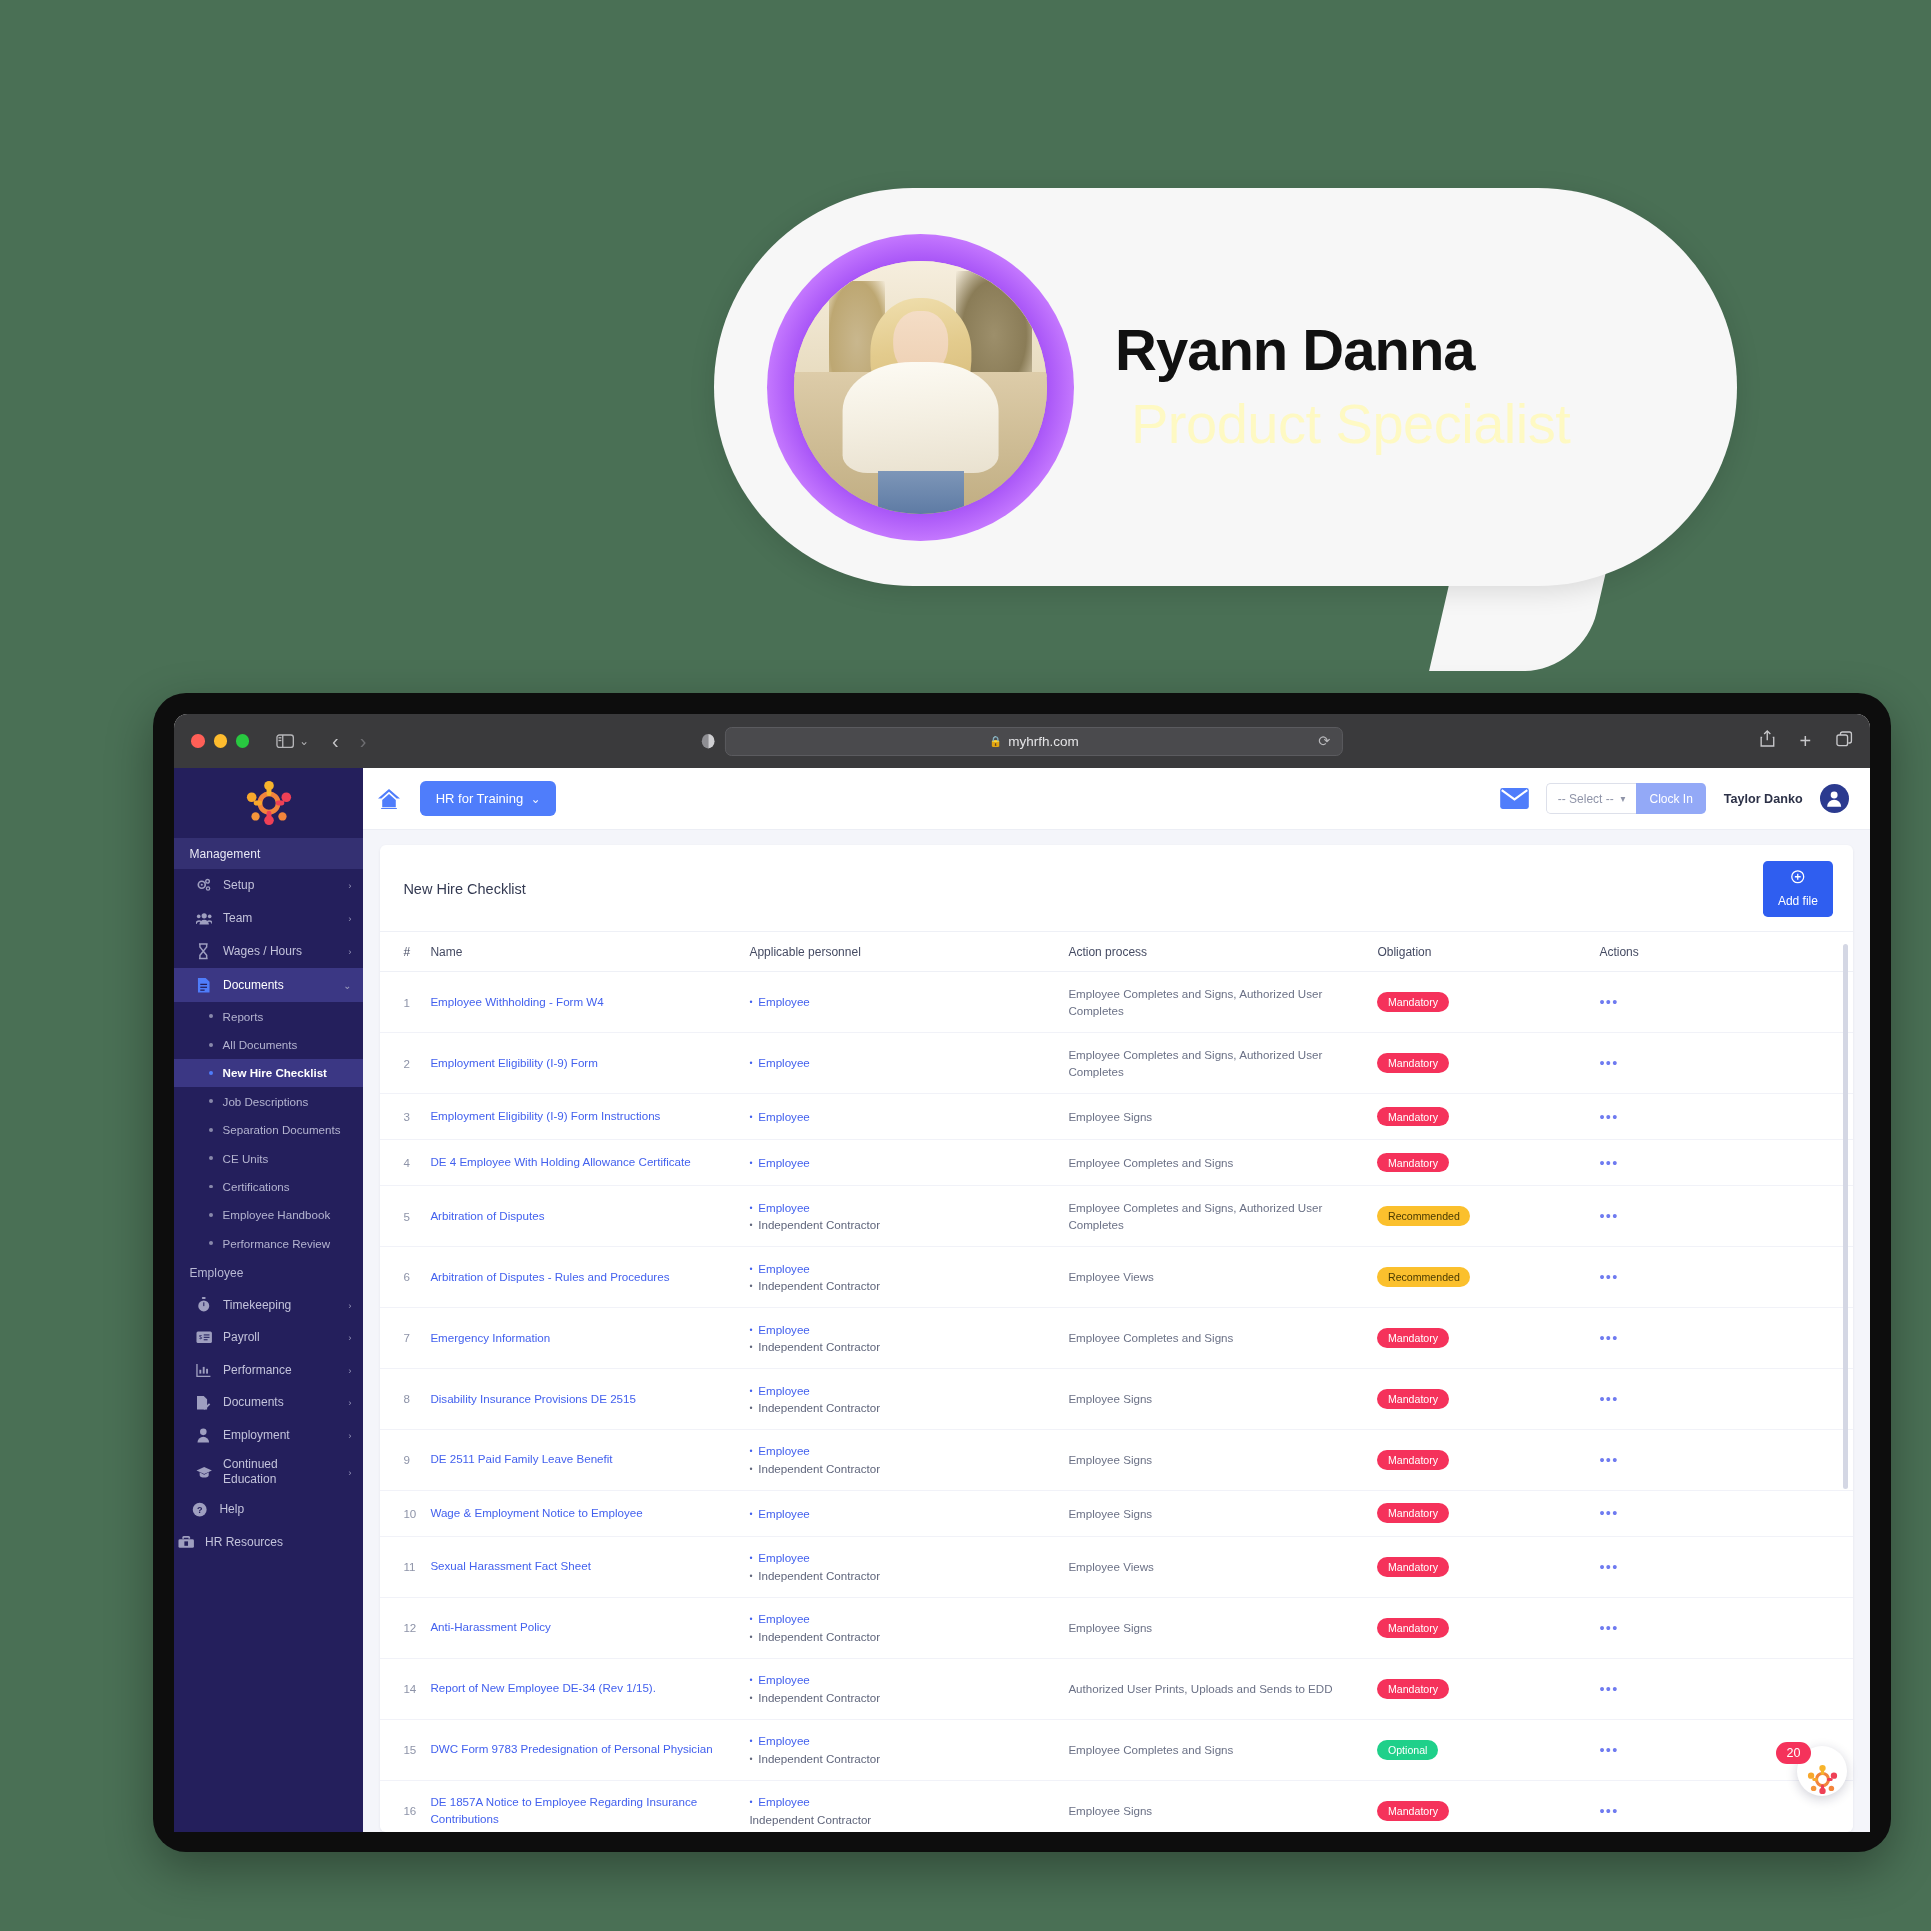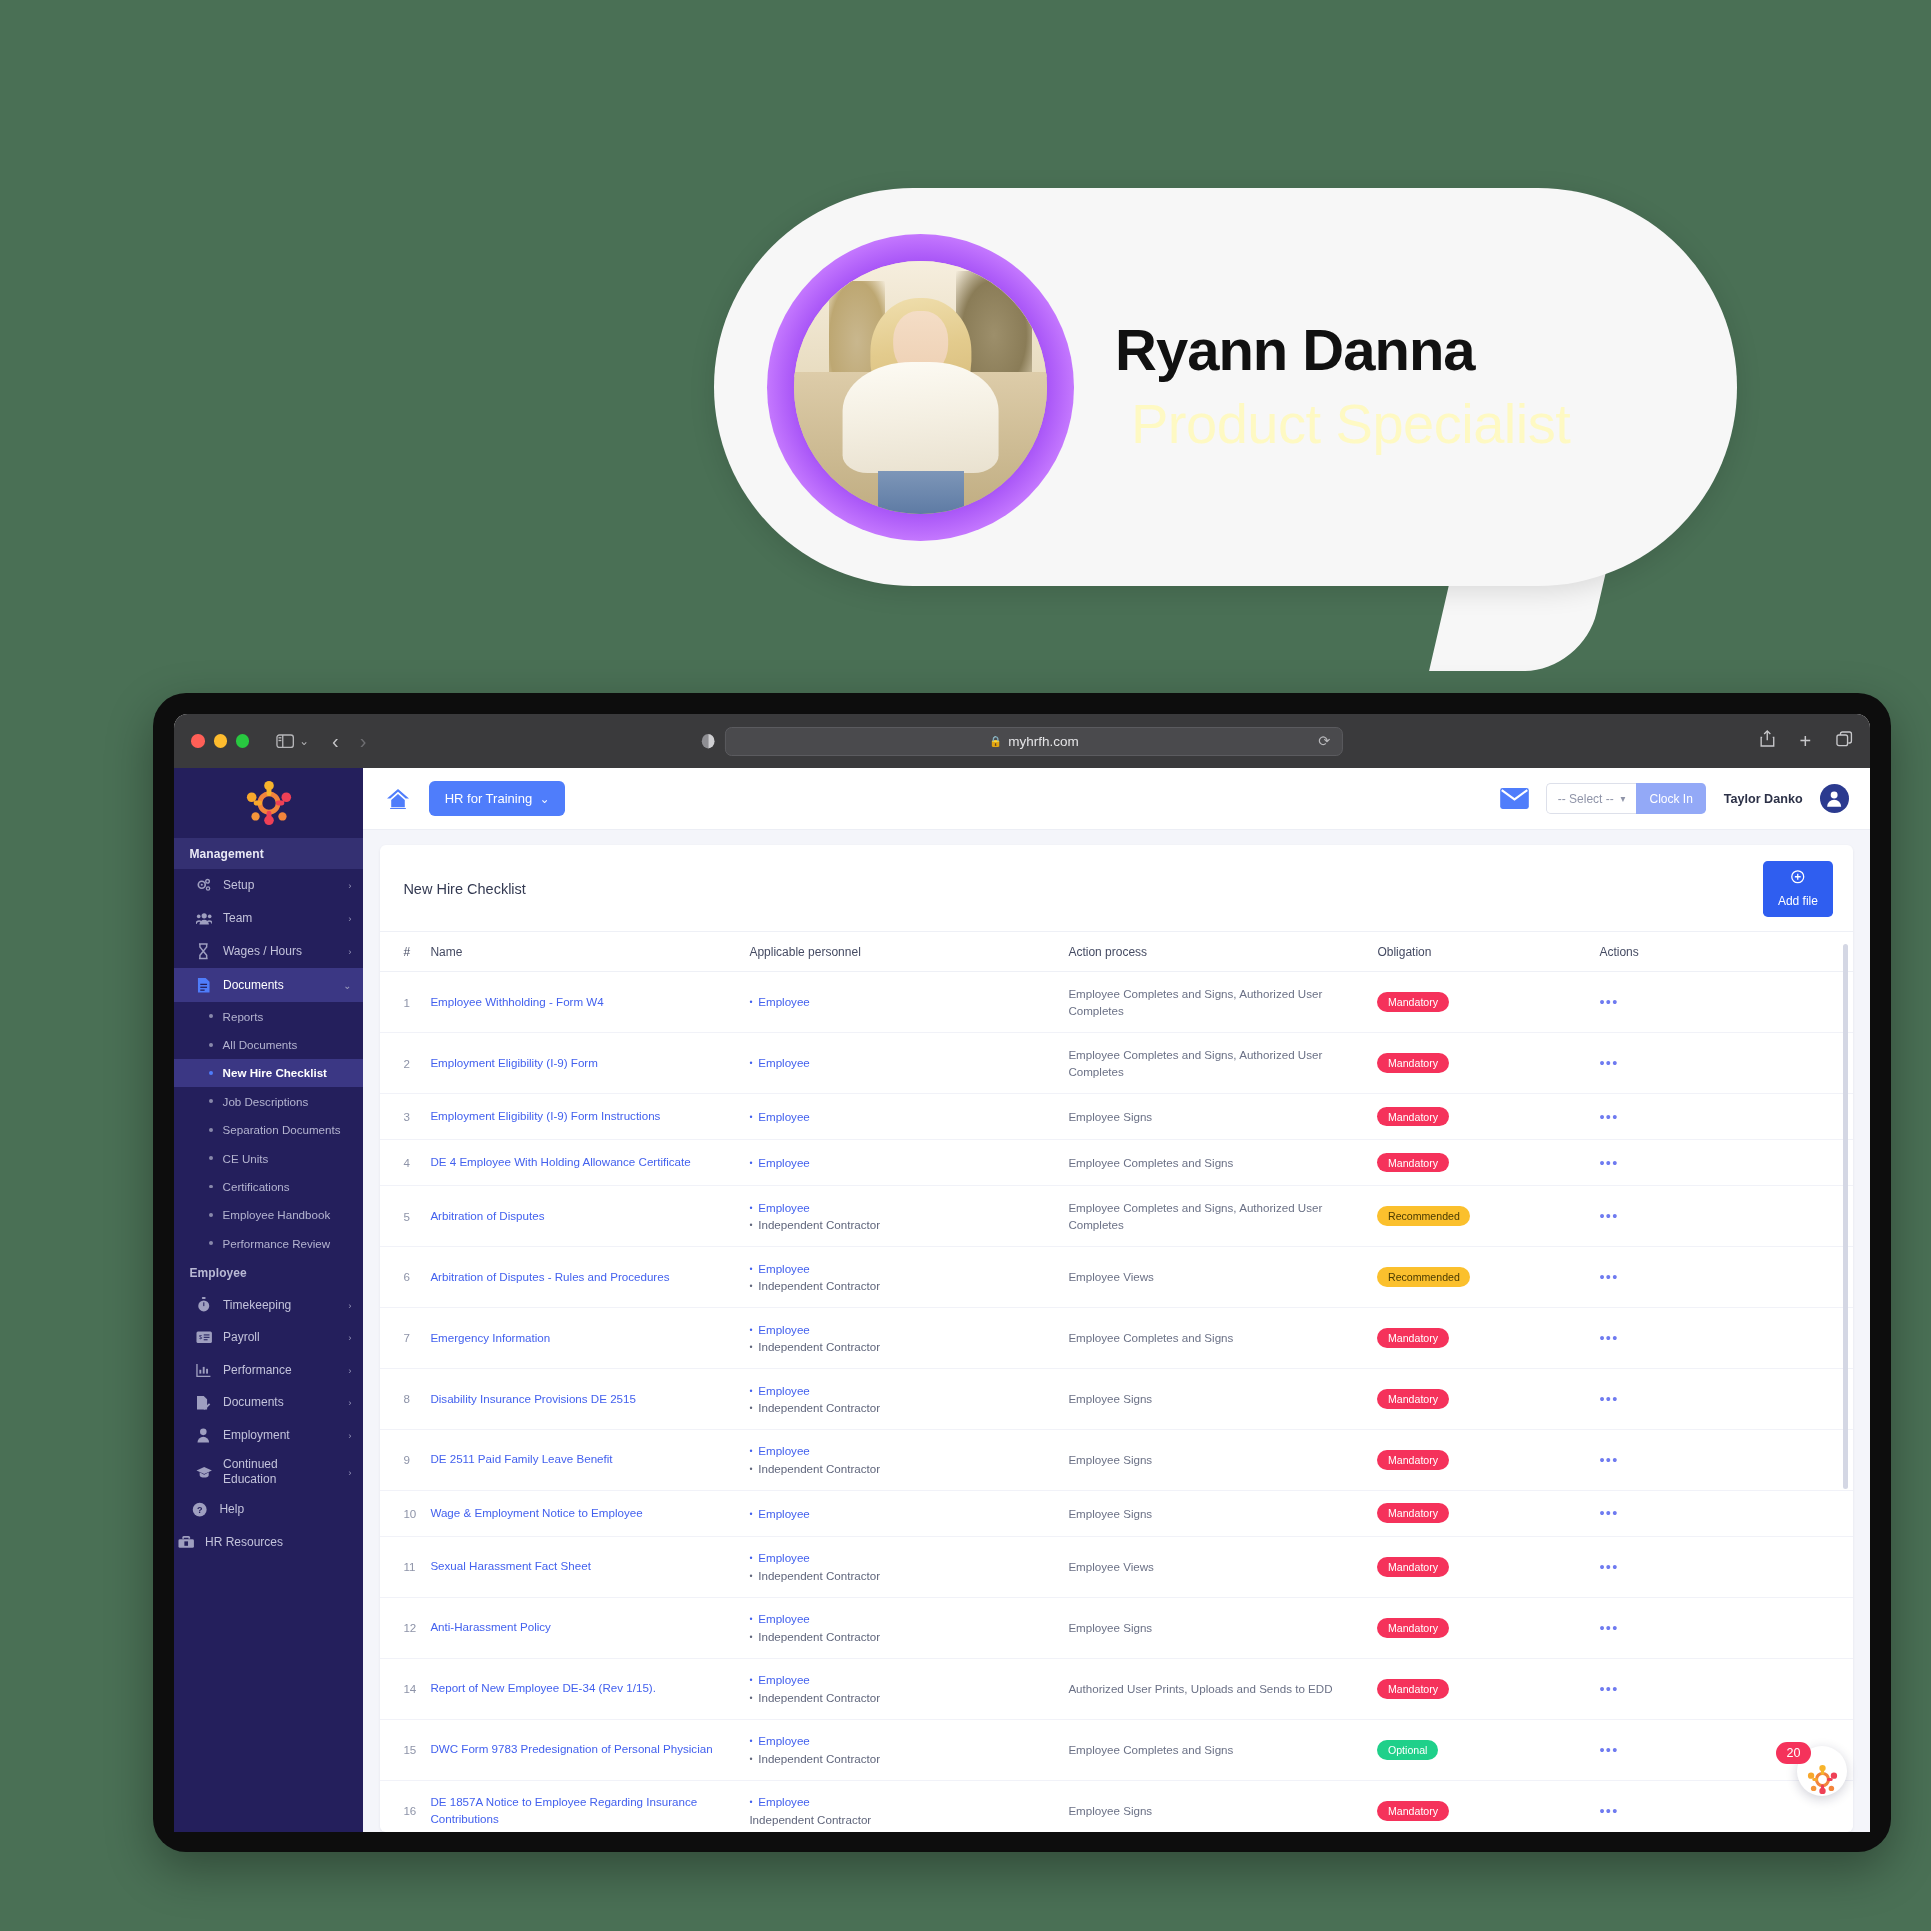--- a/index.html
+++ b/index.html
@@ -143,21 +143,21 @@
   
   .sidebar {
     width: 189px; flex: none;
     background: #241f5c;
     display: flex; flex-direction: column;
     overflow: hidden;
   }
   .logo-area { height: 70px; display:flex; align-items:center; justify-content:center; background:#241f5c; }
   .sec-label {
     font-size: 12px; color: #e9e9f5; padding: 8.7px 0 8.7px 15.4px;
-    background: #343072; font-weight: 700; letter-spacing: 0.1px;
+    background: #343072; font-weight: 400; letter-spacing: 0.1px;
   }
   .sec-label.plain { background: transparent; color: #b9b9d4; }
   .nav-item {
     display: flex; align-items: center; gap: 10.6px;
     padding: 8.7px 11.6px 8.7px 21px;
     font-size: 12px; color: #c3c3db; cursor: pointer;
     position: relative;
   }
   .nav-item.active { background: #3b3784; color: #fff; }
   .nav-item .ni-ico { width: 17.4px; display: flex; justify-content: center; flex: none; color: #9f9fc0; }
@@ -170,21 +170,21 @@
     font-size: 11.6px; color: #b4b4d0; cursor: pointer;
   }
   .sub-item .bullet { width: 3.9px; height: 3.9px; border-radius: 50%; background: #8888aa; flex: none; }
   .sub-item.active { background: #3b3784; color: #fff; font-weight: 600; }
   .sub-item.active .bullet { background: #4f7dfb; }
 
   
   .main { flex: 1; display: flex; flex-direction: column; min-width: 0; background: #f4f5fa; }
   .topbar {
     height: 62px; background: #fff; flex: none;
-    display: flex; align-items: center; padding: 0 21px 0 23px;
+    display: flex; align-items: center; padding: 0 21px 0 14px;
     border-bottom: 1px solid #eceef5;
   }
   .home-ico { color: #4f7dfb; font-size: 22px; display:flex; }
   .pill-btn {
     margin-left: 19.3px; background: #4f7dfb; color: #fff;
     font-size: 13px; padding: 9.7px 15.4px; border-radius: 5.8px;
     display: flex; align-items: center; gap: 7.7px; border: none; cursor: pointer;
     font-family: inherit;
   }
   .top-right { margin-left: auto; display: flex; align-items: center; gap: 17.4px; }

